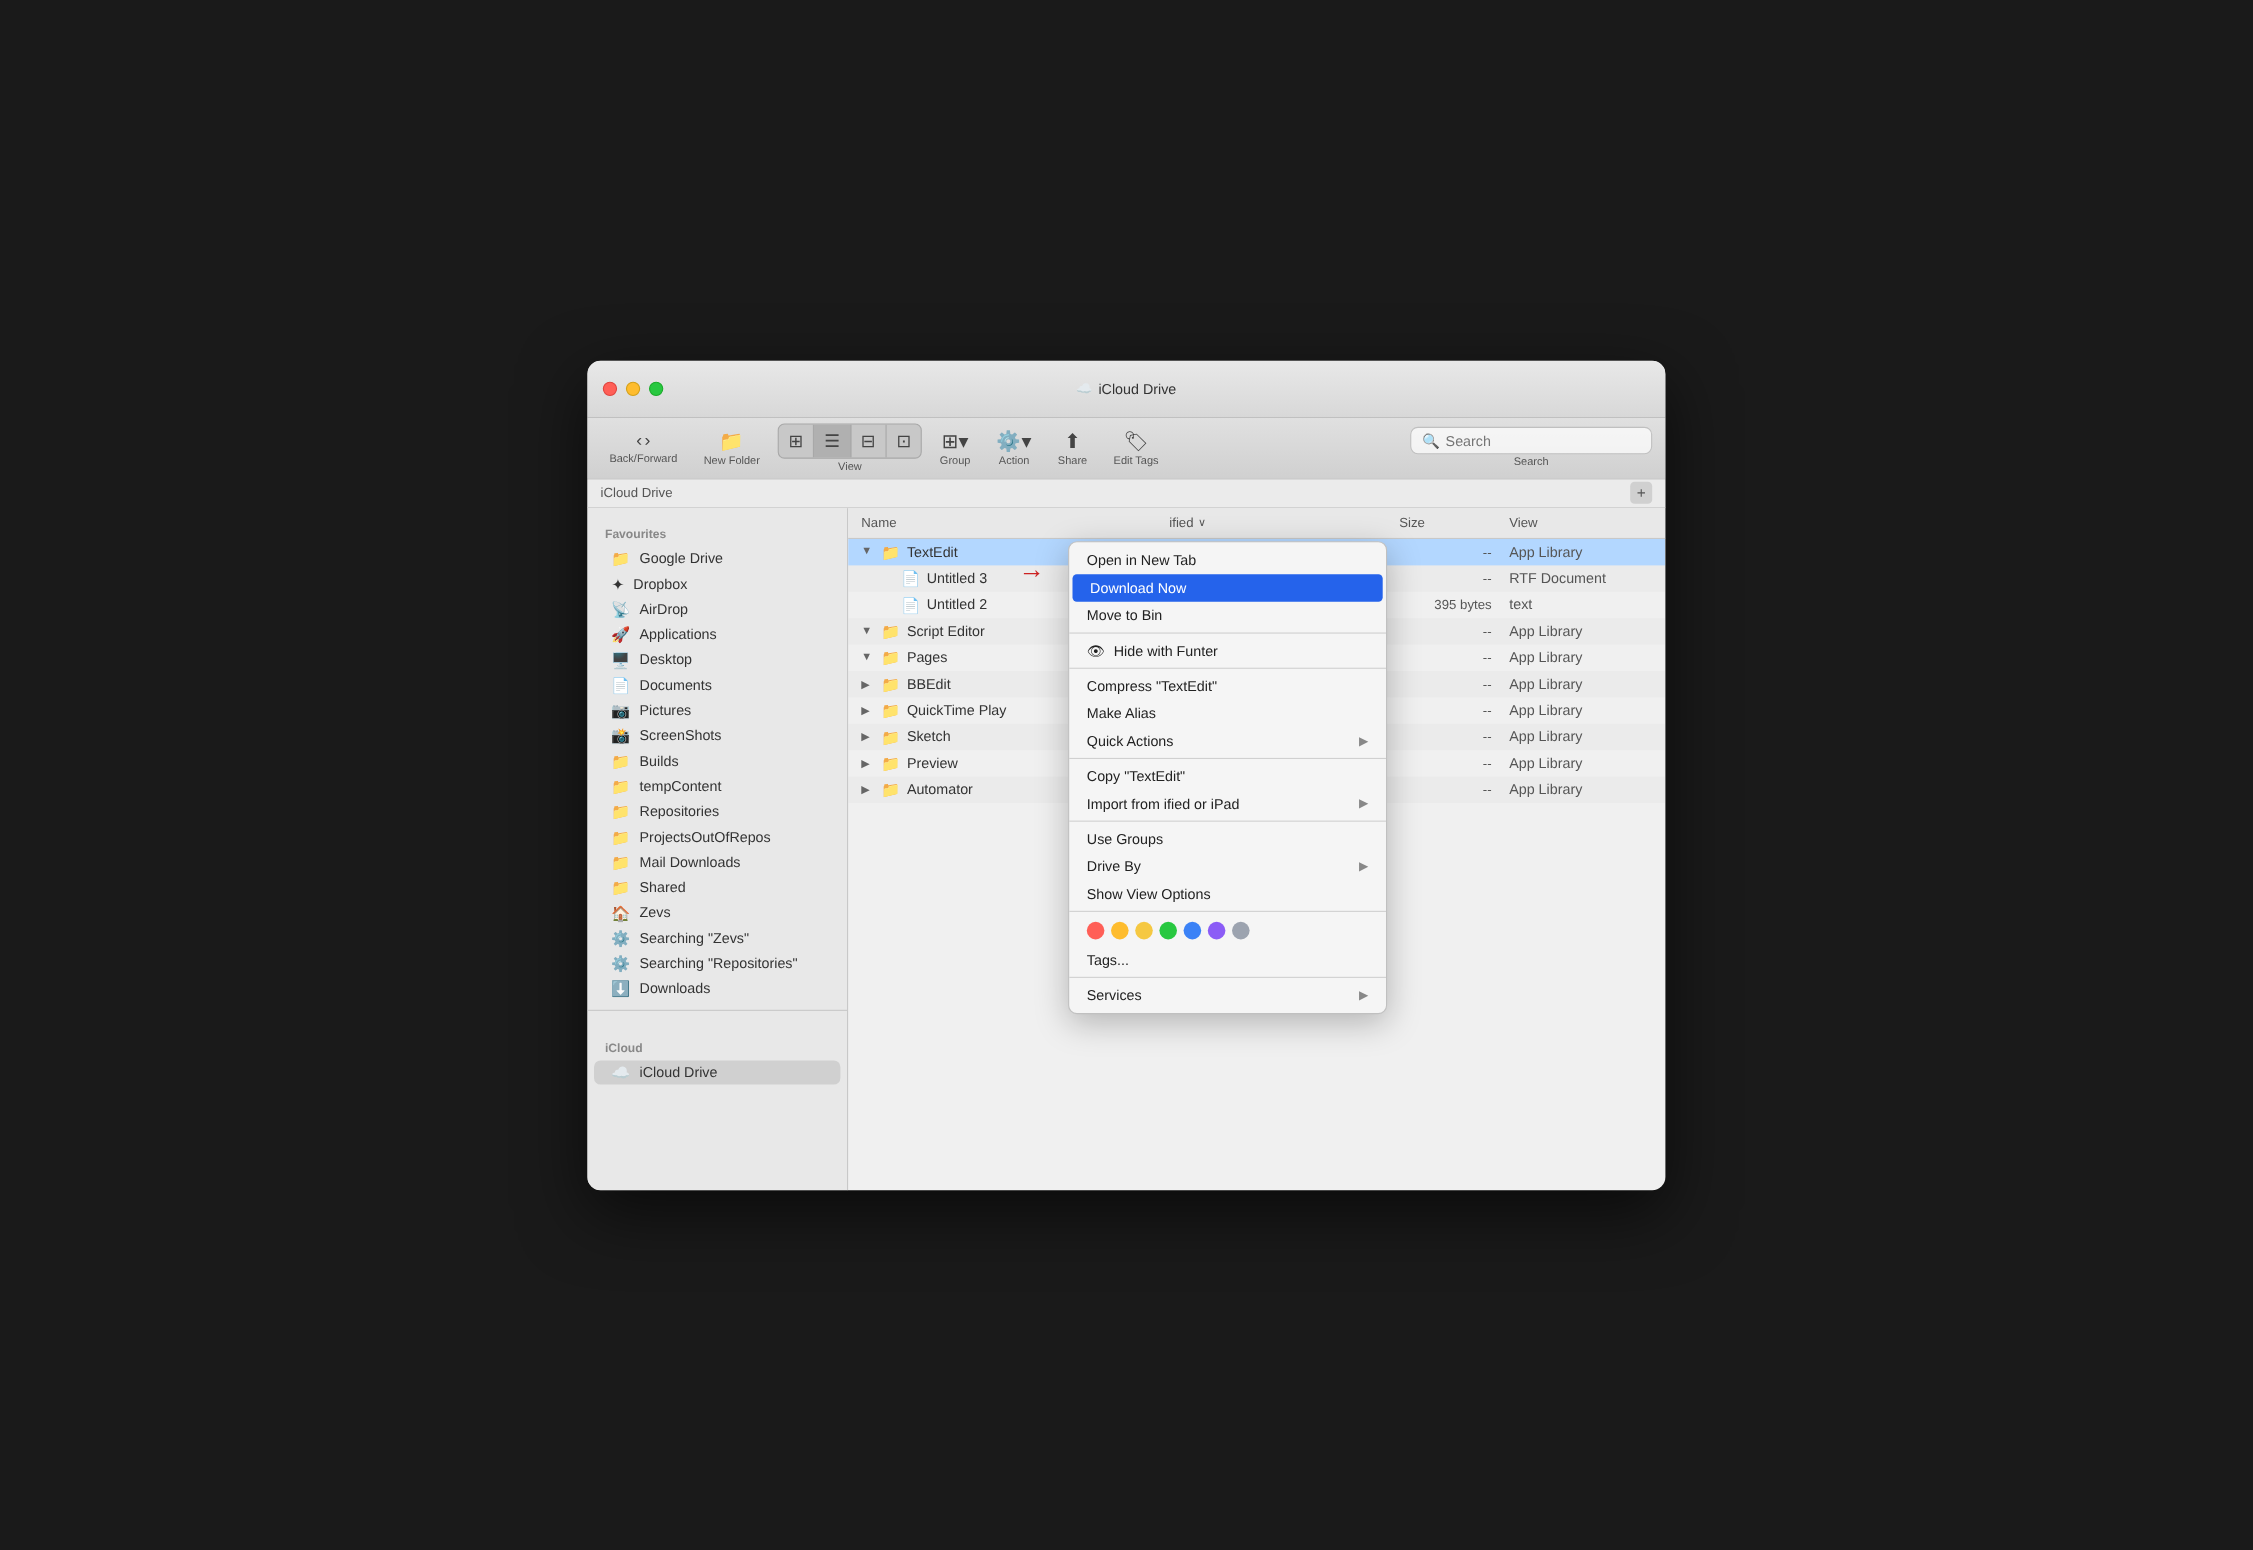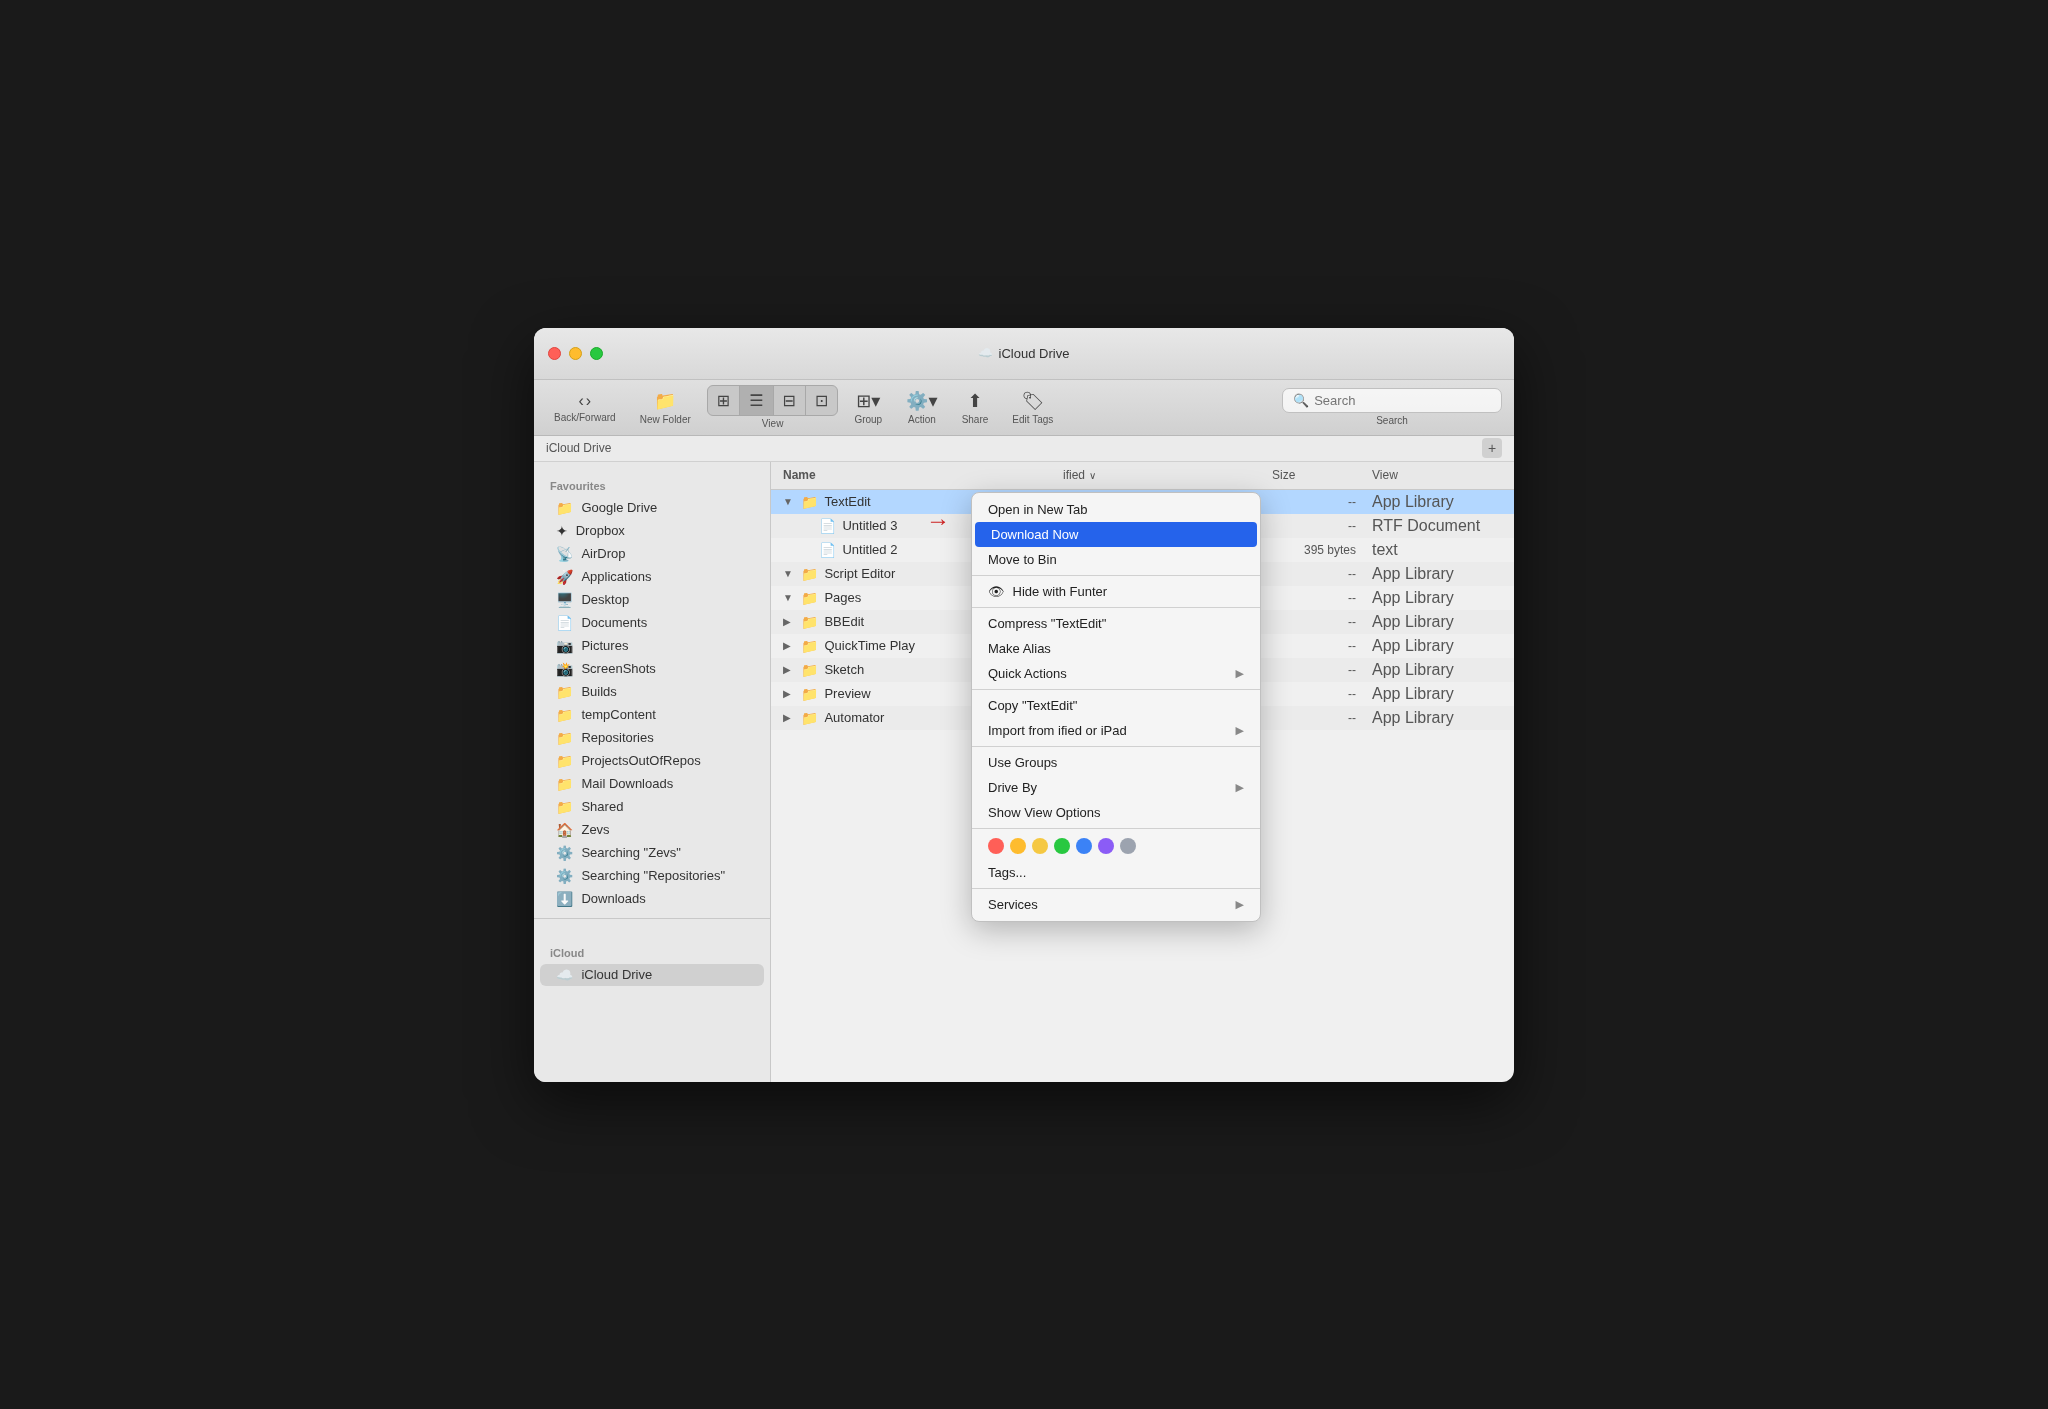--- a/index.html
+++ b/index.html
@@ -178,21 +178,21 @@
     .column-header {
       display: flex;
       align-items: center;
       padding: 4px 12px;
       background: #e8e8e8;
       border-bottom: 1px solid #c8c8c8;
       font-size: 12px;
       color: #555;
       height: 28px;
     }
-    .col-name { width: 280px; font-weight: 700; }
+    .col-name { width: 280px; font-weight: 400; }
     .col-modified { flex: 1; font-weight: 500; display: flex; align-items: center; gap: 4px; }
     .col-size { width: 100px; font-weight: 500; }
     .col-kind { width: 130px; font-weight: 500; }
     .sort-arrow { font-size: 10px; }
     .file-list { overflow-y: auto; height: calc(100% - 28px); }
     .file-row {
       display: flex;
       align-items: center;
       padding: 2px 12px;
       height: 24px;
@@ -205,21 +205,21 @@
       width: 280px;
       display: flex;
       align-items: center;
       gap: 6px;
     }
     .expand-arrow { font-size: 10px; color: #666; width: 12px; }
     .file-icon { font-size: 14px; }
     .file-name { font-size: 13px; }
     .col-modified-val { flex: 1; color: #555; font-size: 12px; }
     .col-size-val { width: 100px; color: #555; font-size: 12px; text-align: right; padding-right: 16px; }
-    .col-kind-val { width: 130px; color: #555; font-size: 16px; }
+    .col-kind-val { width: 130px; color: #555; font-size: 13px; }
     
     .context-menu {
       position: absolute;
       top: 30px;
       left: 200px;
       width: 290px;
       background: #f5f5f5;
       border: 1px solid #c0c0c0;
       border-radius: 8px;
       box-shadow: 0 8px 30px rgba(0,0,0,0.25);

